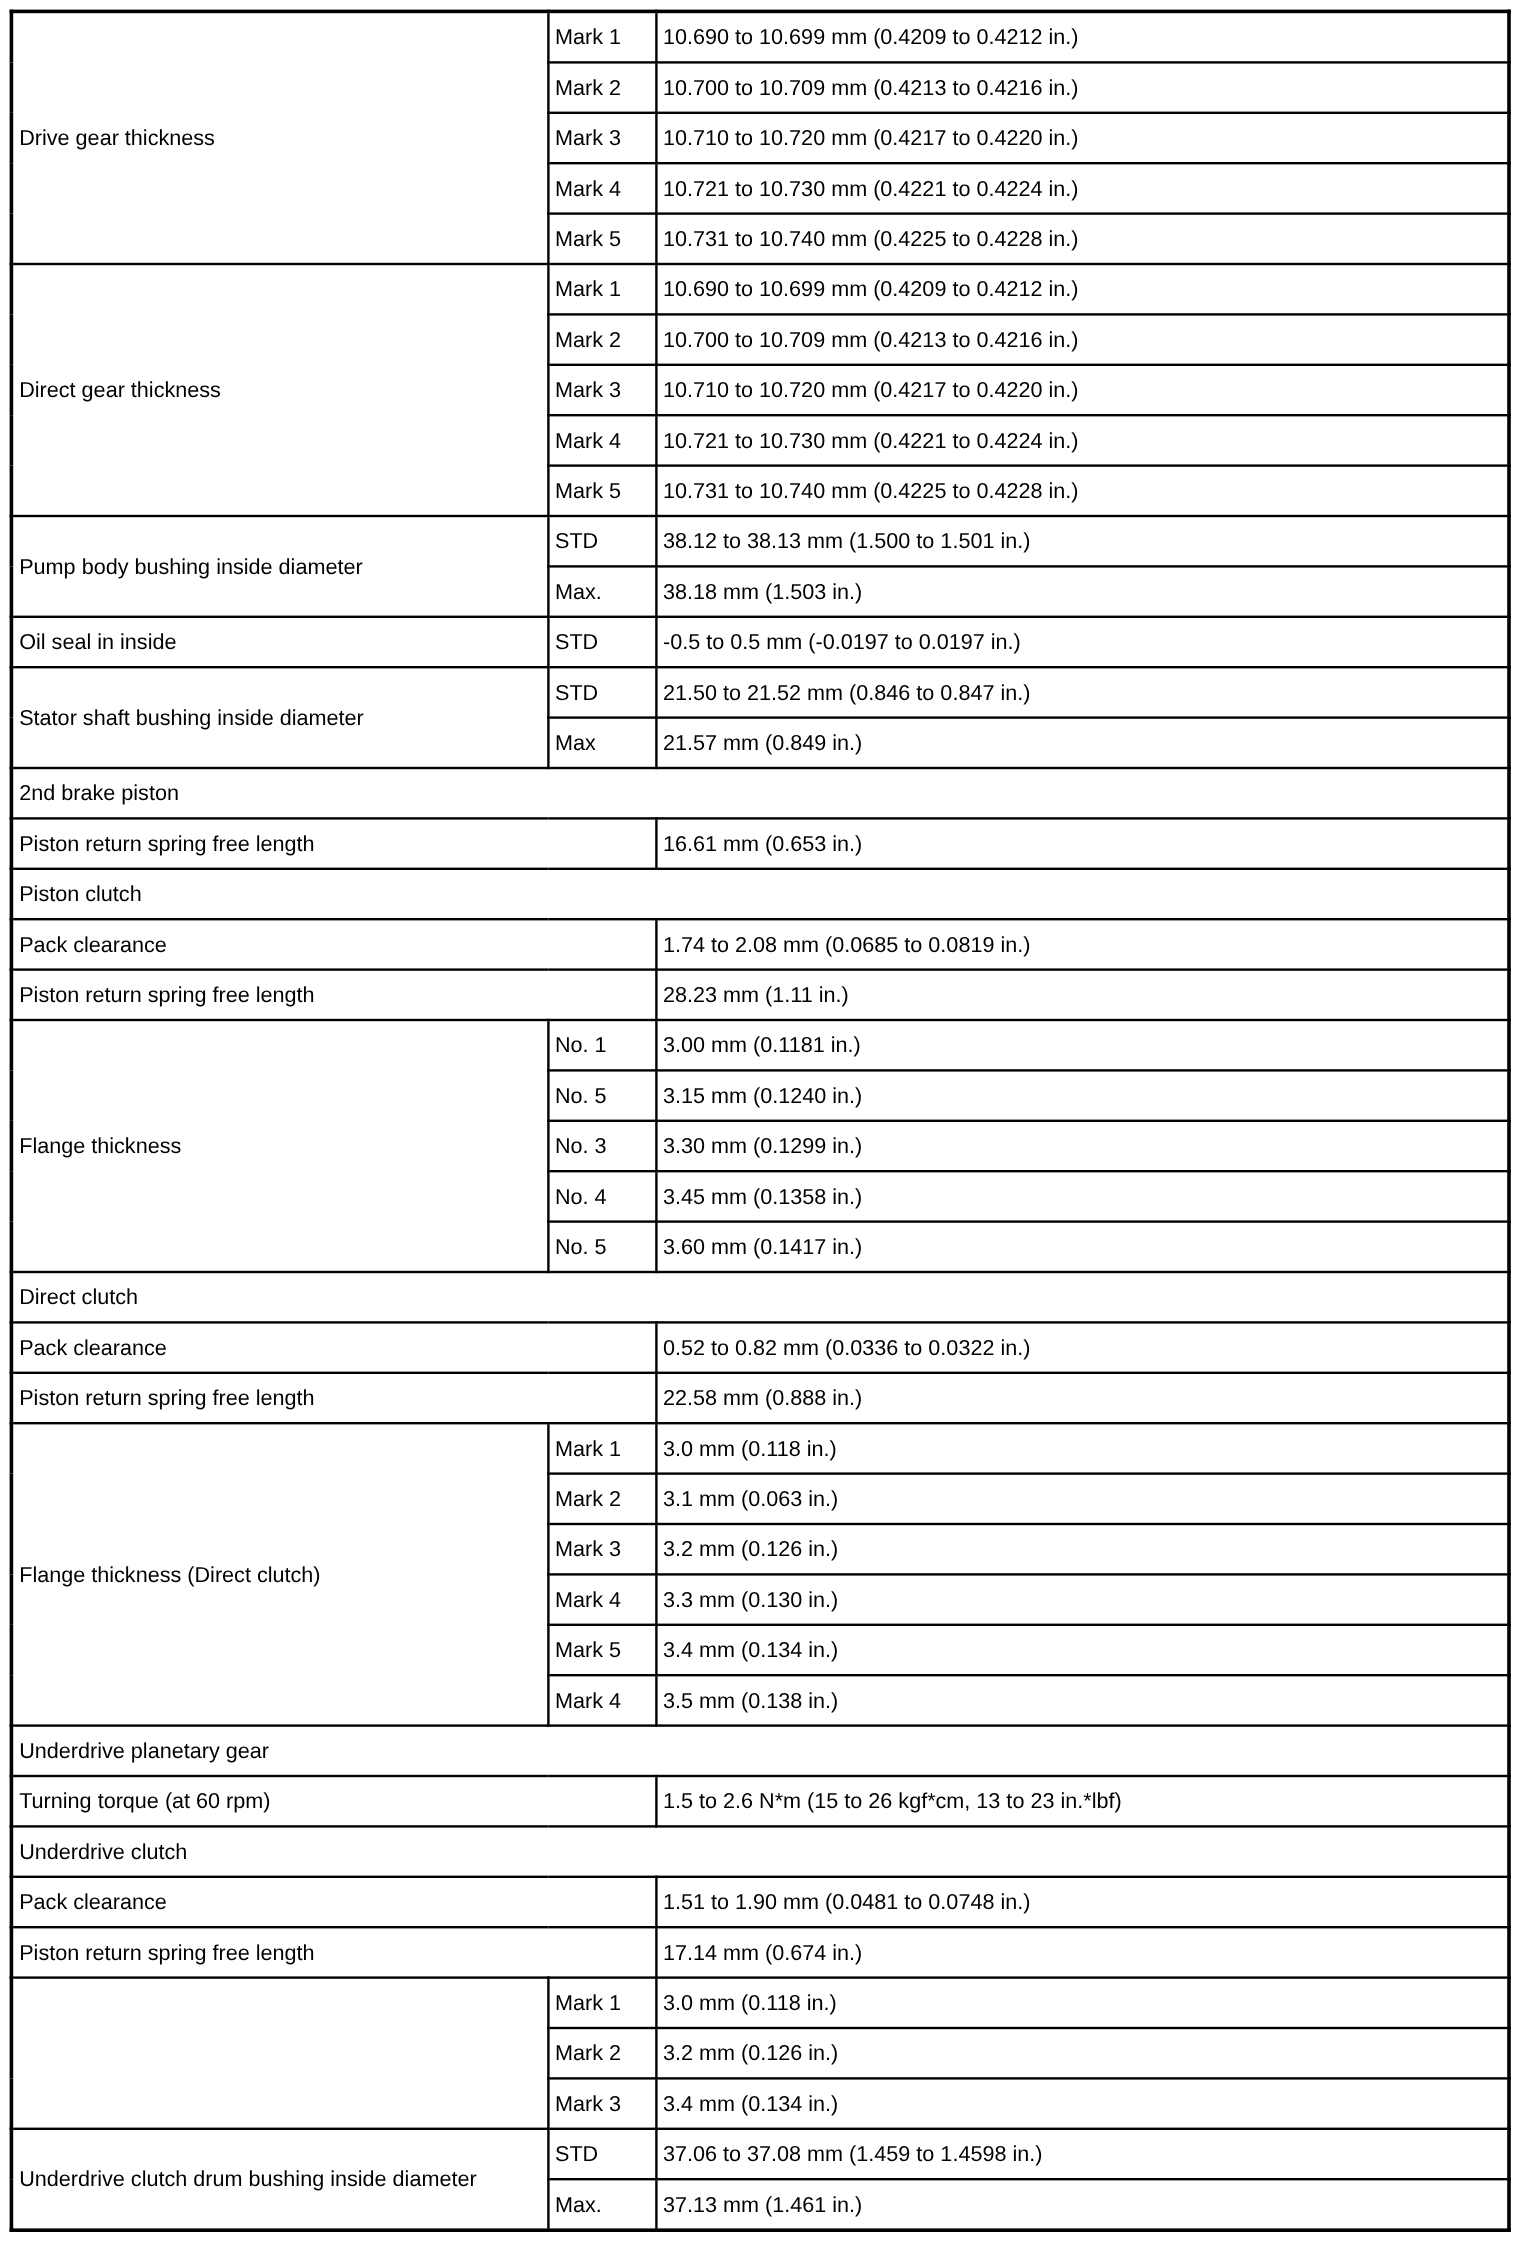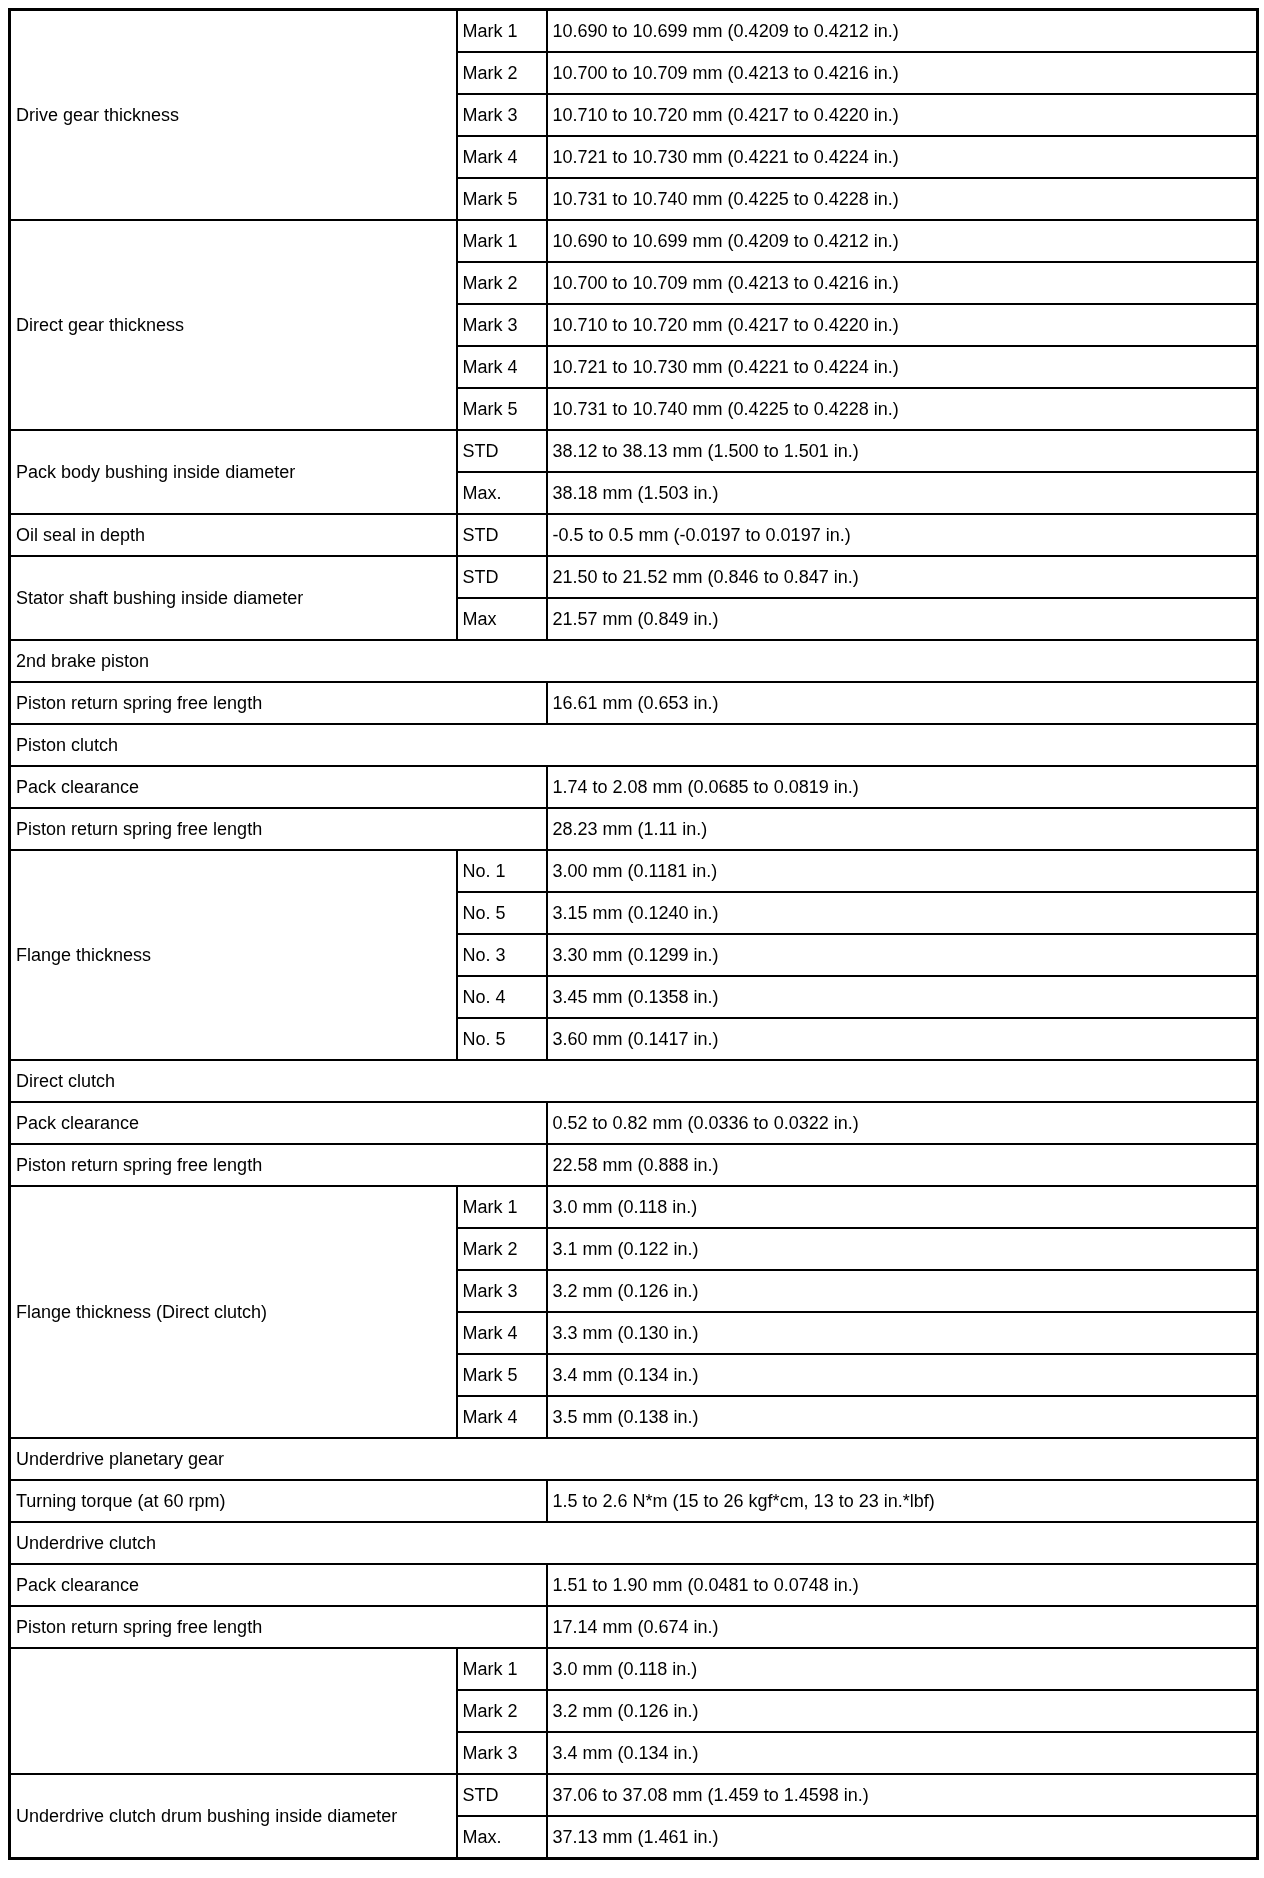--- a/index.html
+++ b/index.html
@@ -80,30 +80,30 @@
         </tr>
         <tr>
           <td class="sub-cell">Mark 4</td>
           <td class="value-cell">10.721 to 10.730 mm (0.4221 to 0.4224 in.)</td>
         </tr>
         <tr>
           <td class="sub-cell">Mark 5</td>
           <td class="value-cell">10.731 to 10.740 mm (0.4225 to 0.4228 in.)</td>
         </tr>
         <tr>
-          <td class="label-cell" rowspan="2">Pack body bushing inside diameter</td>
+          <td class="label-cell" rowspan="2">Pump body bushing inside diameter</td>
           <td class="sub-cell">STD</td>
           <td class="value-cell">38.12 to 38.13 mm (1.500 to 1.501 in.)</td>
         </tr>
         <tr>
           <td class="sub-cell">Max.</td>
           <td class="value-cell">38.18 mm (1.503 in.)</td>
         </tr>
         <tr>
-          <td class="label-cell" rowspan="1">Oil seal in depth</td>
+          <td class="label-cell" rowspan="1">Oil seal in inside</td>
           <td class="sub-cell">STD</td>
           <td class="value-cell">-0.5 to 0.5 mm (-0.0197 to 0.0197 in.)</td>
         </tr>
         <tr>
           <td class="label-cell" rowspan="2">Stator shaft bushing inside diameter</td>
           <td class="sub-cell">STD</td>
           <td class="value-cell">21.50 to 21.52 mm (0.846 to 0.847 in.)</td>
         </tr>
         <tr>
           <td class="sub-cell">Max</td>
@@ -159,21 +159,21 @@
           <td class="label-cell" colspan="2">Piston return spring free length</td>
           <td class="value-cell">22.58 mm (0.888 in.)</td>
         </tr>
         <tr>
           <td class="label-cell" rowspan="6">Flange thickness (Direct clutch)</td>
           <td class="sub-cell">Mark 1</td>
           <td class="value-cell">3.0 mm (0.118 in.)</td>
         </tr>
         <tr>
           <td class="sub-cell">Mark 2</td>
-          <td class="value-cell">3.1 mm (0.122 in.)</td>
+          <td class="value-cell">3.1 mm (0.063 in.)</td>
         </tr>
         <tr>
           <td class="sub-cell">Mark 3</td>
           <td class="value-cell">3.2 mm (0.126 in.)</td>
         </tr>
         <tr>
           <td class="sub-cell">Mark 4</td>
           <td class="value-cell">3.3 mm (0.130 in.)</td>
         </tr>
         <tr>

